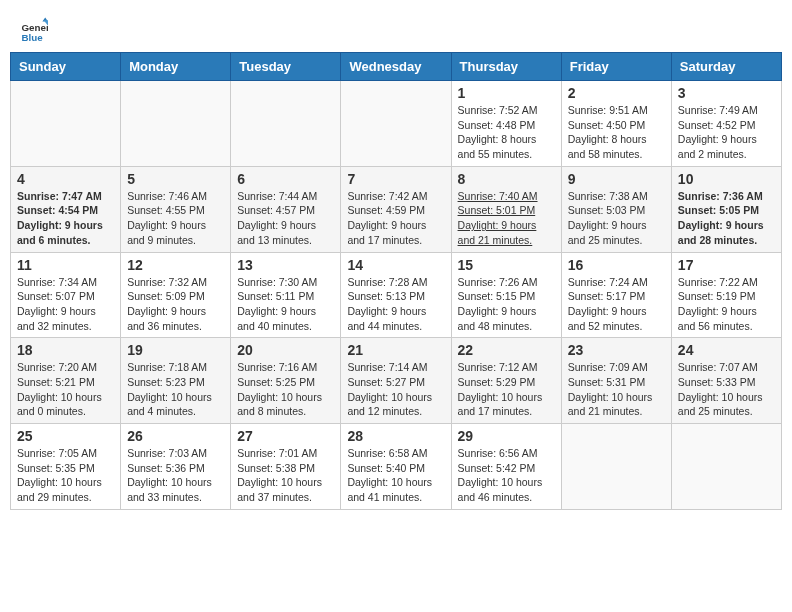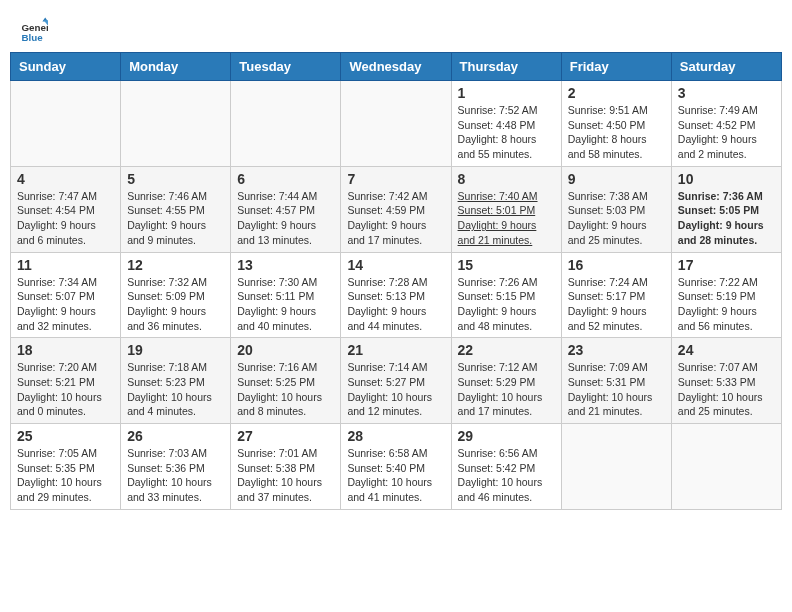--- a/index.html
+++ b/index.html
@@ -78,21 +78,21 @@
             <div class="date-num">3</div>
             <div class="cell-info" style="white-space: pre-line;">Sunrise: 7:49 AM
 Sunset: 4:52 PM
 Daylight: 9 hours
 and 2 minutes.</div>
           </td>
         </tr>
         <tr class="row-even">
           <td>
             <div class="date-num">4</div>
-            <div class="cell-info" style="white-space: pre-line;">Sunrise: 7:47 AM
+            <div class="cell-info" style="white-space: pre-line; font-weight: bold;">Sunrise: 7:47 AM
 Sunset: 4:54 PM
 Daylight: 9 hours
 and 6 minutes.</div>
           </td>
           <td>
             <div class="date-num">5</div>
             <div class="cell-info" style="white-space: pre-line;">Sunrise: 7:46 AM
 Sunset: 4:55 PM
 Daylight: 9 hours
 and 9 minutes.</div>

